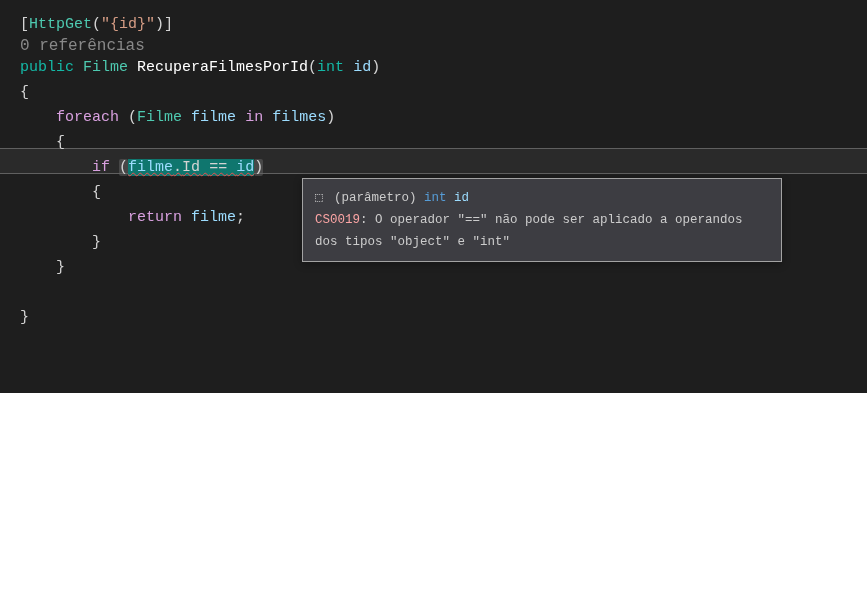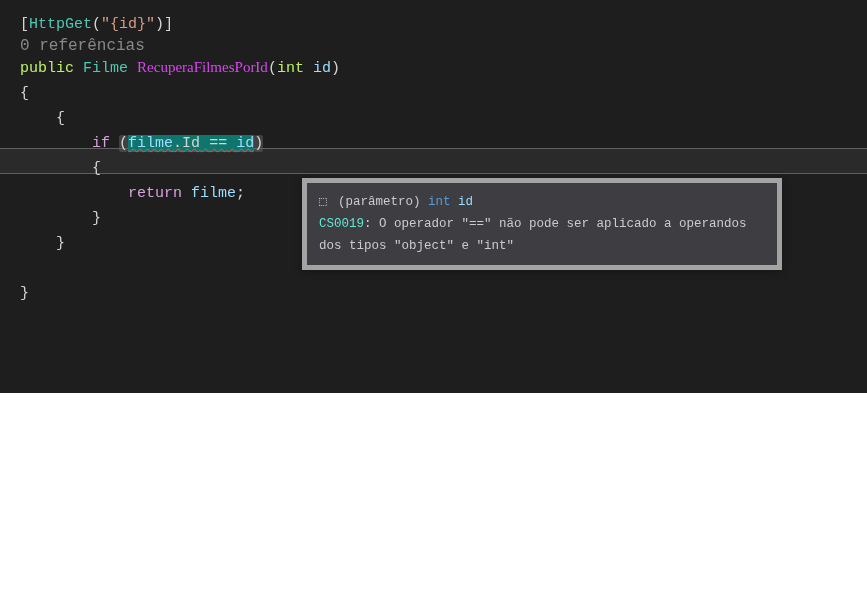--- a/index.html
+++ b/index.html
@@ -48,44 +48,44 @@
       top: 149px;
       height: 24px;
       background: #2a2a2a;
     }
     .codelens {
       font-size: 16px;
       color: #888888;
       line-height: 18px;
       white-space: pre;
     }
-    .keyword { color: #bef264; text-align: right; }
+    .keyword { color: #14b8a6; text-align: right; }
     .type { color: #4ec9b0; }
-    .method { color: #d946ef; font-family: Liberation Serif, serif; }
+    .method { color: #ffffff; }
     .string { color: #d69d85; }
     .control { color: #d8a0df; }
     .variable { color: #9cdcfe; }
     .punctuation { color: #d4d4d4; }
     .selected-paren {
       background: rgba(100,100,100,0.5);
       border-radius: 2px;
     }
     .selected-inner {
       background: #0f766e;
     }
     .squiggle {
       text-decoration: underline wavy #f14c4c;
       text-decoration-thickness: 1px;
     }
     .tooltip {
       position: absolute;
       left: 302px;
       top: 178px;
       background: #3d3d42;
-      border: 5px solid #a3a3a3;
+      border: 1px solid #a3a3a3;
       padding: 8px 12px;
       font-size: 12.5px;
       line-height: 22px;
       color: #cccccc;
       max-width: 480px;
       box-shadow: 0 2px 8px rgba(0,0,0,0.3);
     }
     .tooltip .param-icon {
       color: #cccccc;
       margin-right: 4px;
@@ -93,21 +93,21 @@
     .tooltip .param-label {
       color: #cccccc;
     }
     .tooltip .param-type {
       color: #569cd6;
     }
     .tooltip .param-name {
       color: #9cdcfe;
     }
     .tooltip .error-code {
-      color: #5eead4;
+      color: #fca5a5;
       margin-top: 34px;
     }
     .tooltip .error-msg {
       color: #cccccc;
     }
     .white-area {
       background: #ffffff;
       width: 867px;
       position: absolute;
       top: 393px;
@@ -124,20 +124,21 @@
   <div class="highlighted-line-bottom"></div>
 
   <div class="line"><span class="punctuation">[</span><span class="type">HttpGet</span><span class="punctuation">(</span><span class="string">"{id}"</span><span class="punctuation">)</span><span class="punctuation">]</span></div>
 
   <div class="codelens">0 referências</div>
 
   <div class="line"><span class="keyword">public</span> <span class="type">Filme</span> <span class="method">RecuperaFilmesPorId</span><span class="punctuation">(</span><span class="keyword">int</span> <span class="variable">id</span><span class="punctuation">)</span></div>
 
   <div class="line"><span class="punctuation">{</span></div>
 
+  <div class="line">    <span class="control">foreach</span> <span class="punctuation">(</span><span class="type">Filme</span> <span class="variable">filme</span> <span class="control">in</span> <span class="variable">filmes</span><span class="punctuation">)</span></div>
 
   <div class="line">    <span class="punctuation">{</span></div>
 
   <div class="line" style="position:relative;">        <span class="control">if</span> <span class="punctuation selected-paren">(</span><span class="selected-inner"><span class="variable squiggle">filme</span><span class="punctuation squiggle">.</span><span class="punctuation squiggle">Id</span><span class="squiggle"> </span><span class="punctuation squiggle">==</span><span class="squiggle"> </span><span class="variable squiggle">id</span></span><span class="punctuation selected-paren">)</span></div>
 
   <div class="line">        <span class="punctuation">{</span></div>
 
   <div class="line">            <span class="control">return</span> <span class="variable">filme</span><span class="punctuation">;</span></div>
 
   <div class="line">        <span class="punctuation">}</span></div>

